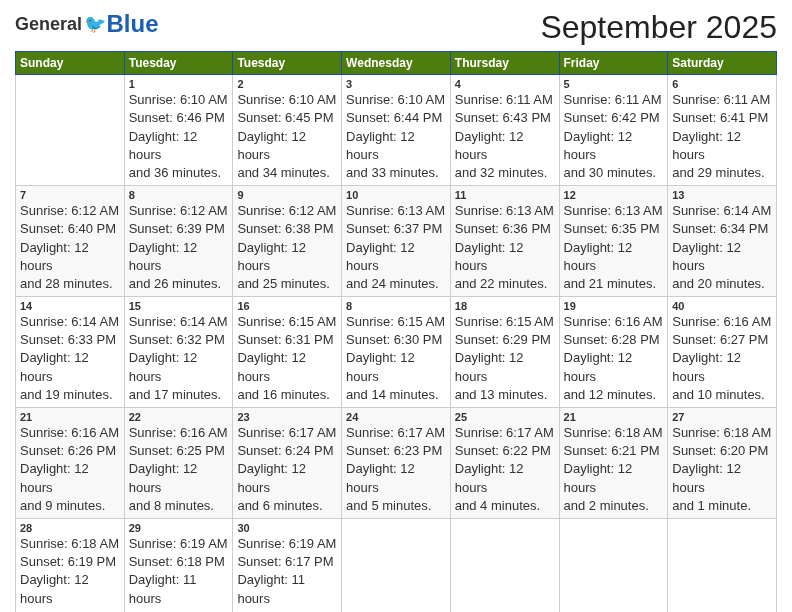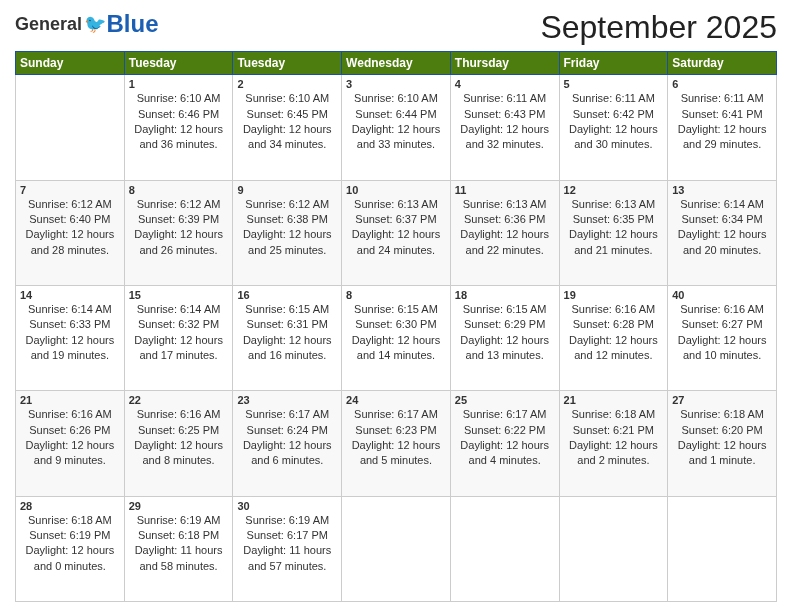--- a/index.html
+++ b/index.html
@@ -81,24 +81,23 @@
       width: 113px;
     }
     .day-number {
       font-size: 11px;
       font-weight: bold;
       color: #333;
       display: block;
       margin-bottom: 1px;
     }
     .cell-info {
-      font-size: 11px;
+      font-size: 13px;
       color: #333;
       line-height: 1.4;
-      text-align: center;
     }
     .empty-cell {
       background: #fff;
     }
     .stripe {
       background: #f8f8f8;
     }
   </style>
 </head>
 <body>

